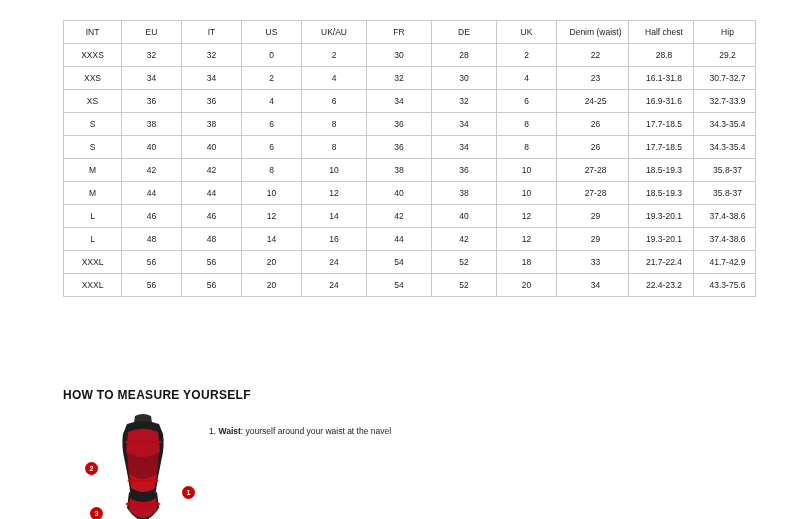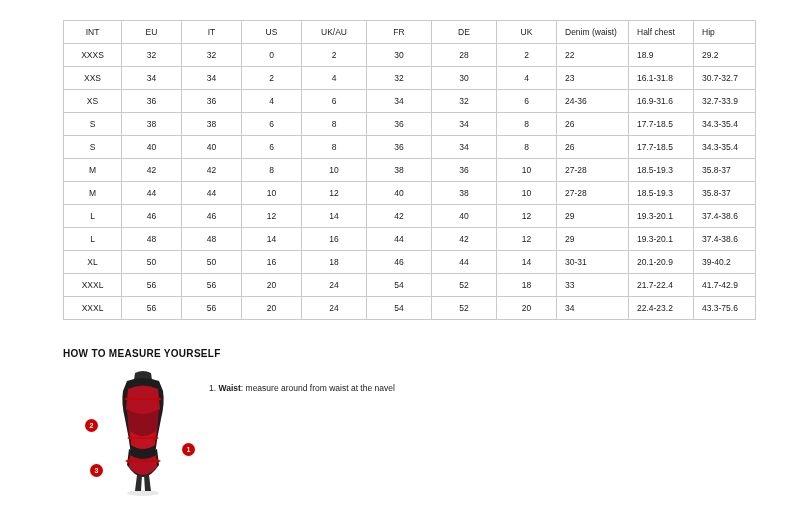--- a/index.html
+++ b/index.html
@@ -53,37 +53,38 @@
   table.size-table col.c3 { width: 60px; }
   table.size-table col.c4 { width: 65px; }
   table.size-table col.c5 { width: 65px; }
   table.size-table col.c6 { width: 65px; }
   table.size-table col.c7 { width: 60px; }
   table.size-table col.c8 { width: 72px; }
   table.size-table col.c9 { width: 65px; }
   table.size-table col.c10 { width: 62px; }
   table.size-table td.lcell,
   table.size-table th.lcell {
-    text-align: left;
+    text-align: center;
     padding-left: 8px;
   }
 
   
   .howto {
     position: absolute;
     left: 63px;
     top: 348px;
     width: 680px;
   }
   .howto-title {
-    font-size: 10px;
+    font-size: 12px;
     font-weight: bold;
     letter-spacing: 0.3px;
     color: #111;
     margin-bottom: 10px;
+    margin-top: 40px;
   }
   .howto-body {
     position: relative;
     display: flex;
     align-items: flex-start;
   }
   .figure-col {
     width: 140px;
     position: relative;
     height: 130px;
@@ -163,21 +164,21 @@
         <tr>
           <td>XXXS</td>
           <td>32</td>
           <td>32</td>
           <td>0</td>
           <td>2</td>
           <td>30</td>
           <td>28</td>
           <td>2</td>
           <td class="lcell">22</td>
-          <td class="lcell">18.9</td>
+          <td class="lcell">28.8</td>
           <td class="lcell">29.2</td>
         </tr>
         <tr>
           <td>XXS</td>
           <td>34</td>
           <td>34</td>
           <td>2</td>
           <td>4</td>
           <td>32</td>
           <td>30</td>
@@ -188,21 +189,21 @@
         </tr>
         <tr>
           <td>XS</td>
           <td>36</td>
           <td>36</td>
           <td>4</td>
           <td>6</td>
           <td>34</td>
           <td>32</td>
           <td>6</td>
-          <td class="lcell">24-36</td>
+          <td class="lcell">24-25</td>
           <td class="lcell">16.9-31.6</td>
           <td class="lcell">32.7-33.9</td>
         </tr>
         <tr>
           <td>S</td>
           <td>38</td>
           <td>38</td>
           <td>6</td>
           <td>8</td>
           <td>36</td>
@@ -271,33 +272,20 @@
           <td>14</td>
           <td>16</td>
           <td>44</td>
           <td>42</td>
           <td>12</td>
           <td class="lcell">29</td>
           <td class="lcell">19.3-20.1</td>
           <td class="lcell">37.4-38.6</td>
         </tr>
         <tr>
-          <td>XL</td>
-          <td>50</td>
-          <td>50</td>
-          <td>16</td>
-          <td>18</td>
-          <td>46</td>
-          <td>44</td>
-          <td>14</td>
-          <td class="lcell">30-31</td>
-          <td class="lcell">20.1-20.9</td>
-          <td class="lcell">39-40.2</td>
-        </tr>
-        <tr>
           <td>XXXL</td>
           <td>56</td>
           <td>56</td>
           <td>20</td>
           <td>24</td>
           <td>54</td>
           <td>52</td>
           <td>18</td>
           <td class="lcell">33</td>
           <td class="lcell">21.7-22.4</td>
@@ -370,20 +358,20 @@
         </svg>
 
         <div class="badge badge-1">1</div>
         <div class="badge badge-2">2</div>
         <div class="badge badge-3">3</div>
       </div>
 
       <div class="steps-col">
         <div class="step">
           <span>1.</span>
-          <b>Waist</b><span>: measure around from waist at the navel</span>
+          <b>Waist</b><span>: yourself around your waist at the navel</span>
         </div>
       </div>
 
     </div>
   </div>
 
 </div>
 
 </body></html>

